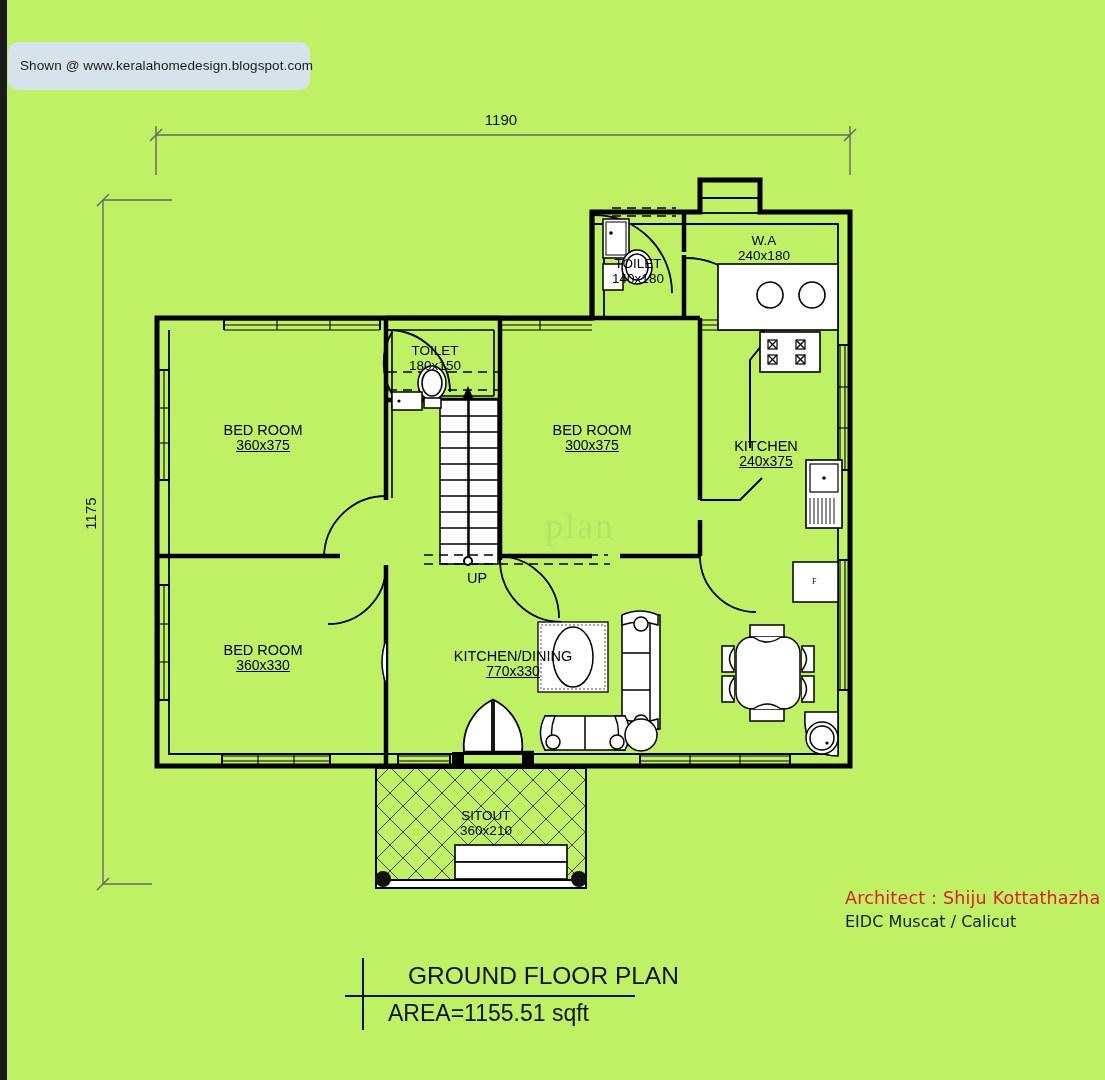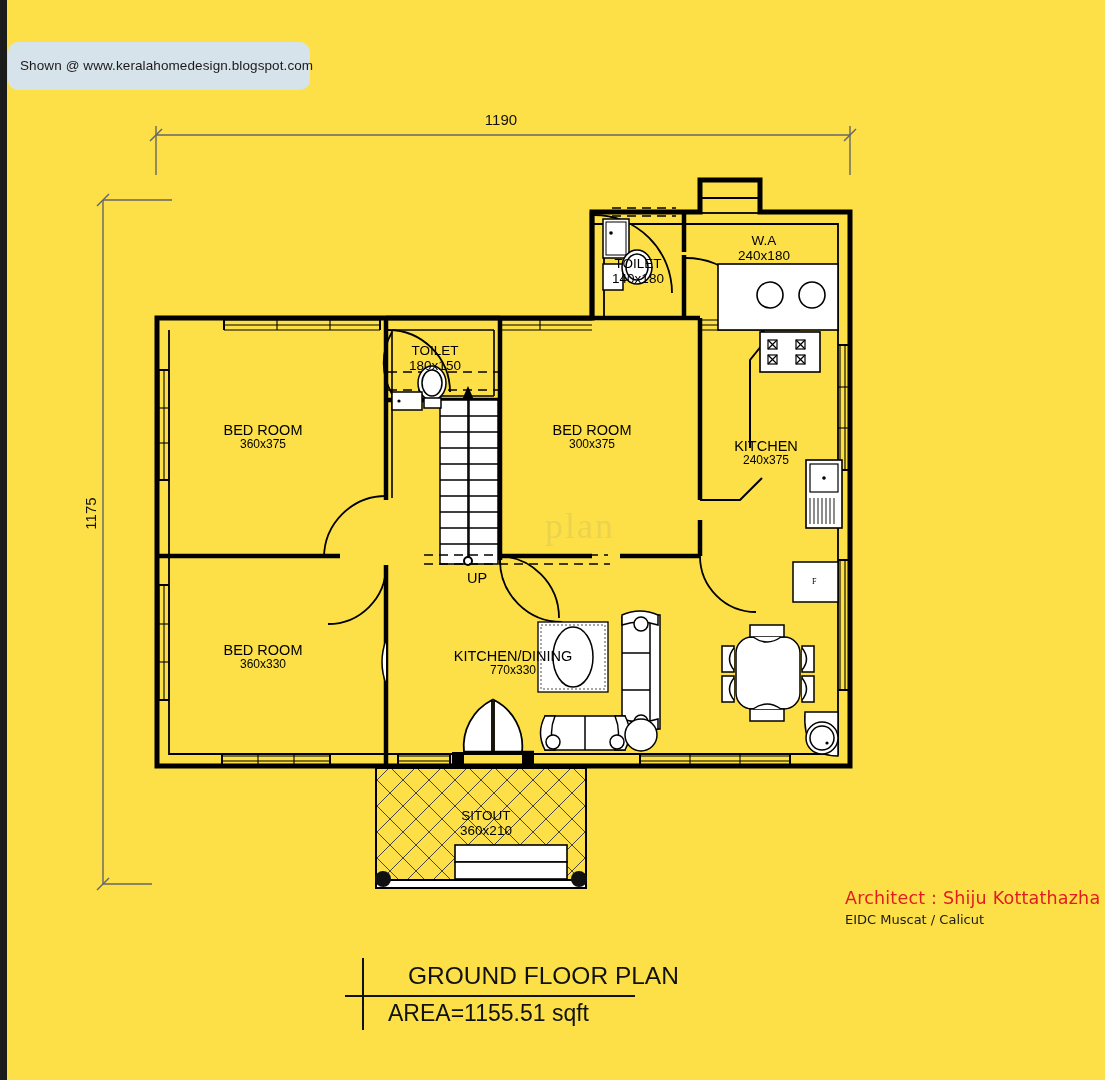--- a/index.html
+++ b/index.html
@@ -4,21 +4,21 @@
 <style>
   html, body {
     margin: 0;
     padding: 0;
     background: #ffffff;
   }
   #page {
     position: relative;
     width: 1105px;
     height: 1080px;
-    background: #fde047;
+    background: #bef264;
     overflow: hidden;
     font-family: "Liberation Sans", sans-serif;
   }
   
   #left-edge {
     position: absolute;
     left: 0; top: 0;
     width: 7px; height: 1080px;
     background: #1b1b1b;
   }
@@ -46,21 +46,21 @@
   }
   
   .lbl {
     position: absolute;
     text-align: center;
     color: #000000;
     white-space: nowrap;
     line-height: 1.12;
   }
   .lbl-room { font-size: 14.5px; }
-  .lbl-room .dim { font-size: 12px; }
+  .lbl-room .dim { font-size: 14px; text-decoration: underline; }
   .lbl-small { font-size: 13.5px; text-align: center; }
   .lbl-dim { font-size: 15px; color: #111; }
   .lbl-up { font-size: 14.5px; }
 
   #vert-dim {
     position: absolute;
     left: 60px; top: 505px;
     width: 60px;
     transform: rotate(-90deg);
     transform-origin: center center;
@@ -90,21 +90,21 @@
     left: 845px; top: 888px;
     font-size: 17.5px;
     color: #e11b22;
     white-space: nowrap;
     font-family: "DejaVu Sans", sans-serif;
     letter-spacing: 0.2px;
   }
   #architect-firm {
     position: absolute;
     left: 845px; top: 912px;
-    font-size: 13px;
+    font-size: 16px;
     color: #1a1a1a;
     white-space: nowrap;
     font-family: "DejaVu Sans", sans-serif;
   }
   #center-watermark {
     position: absolute;
     left: 430px; top: 505px;
     width: 300px;
     text-align: center;
     font-size: 36px;

